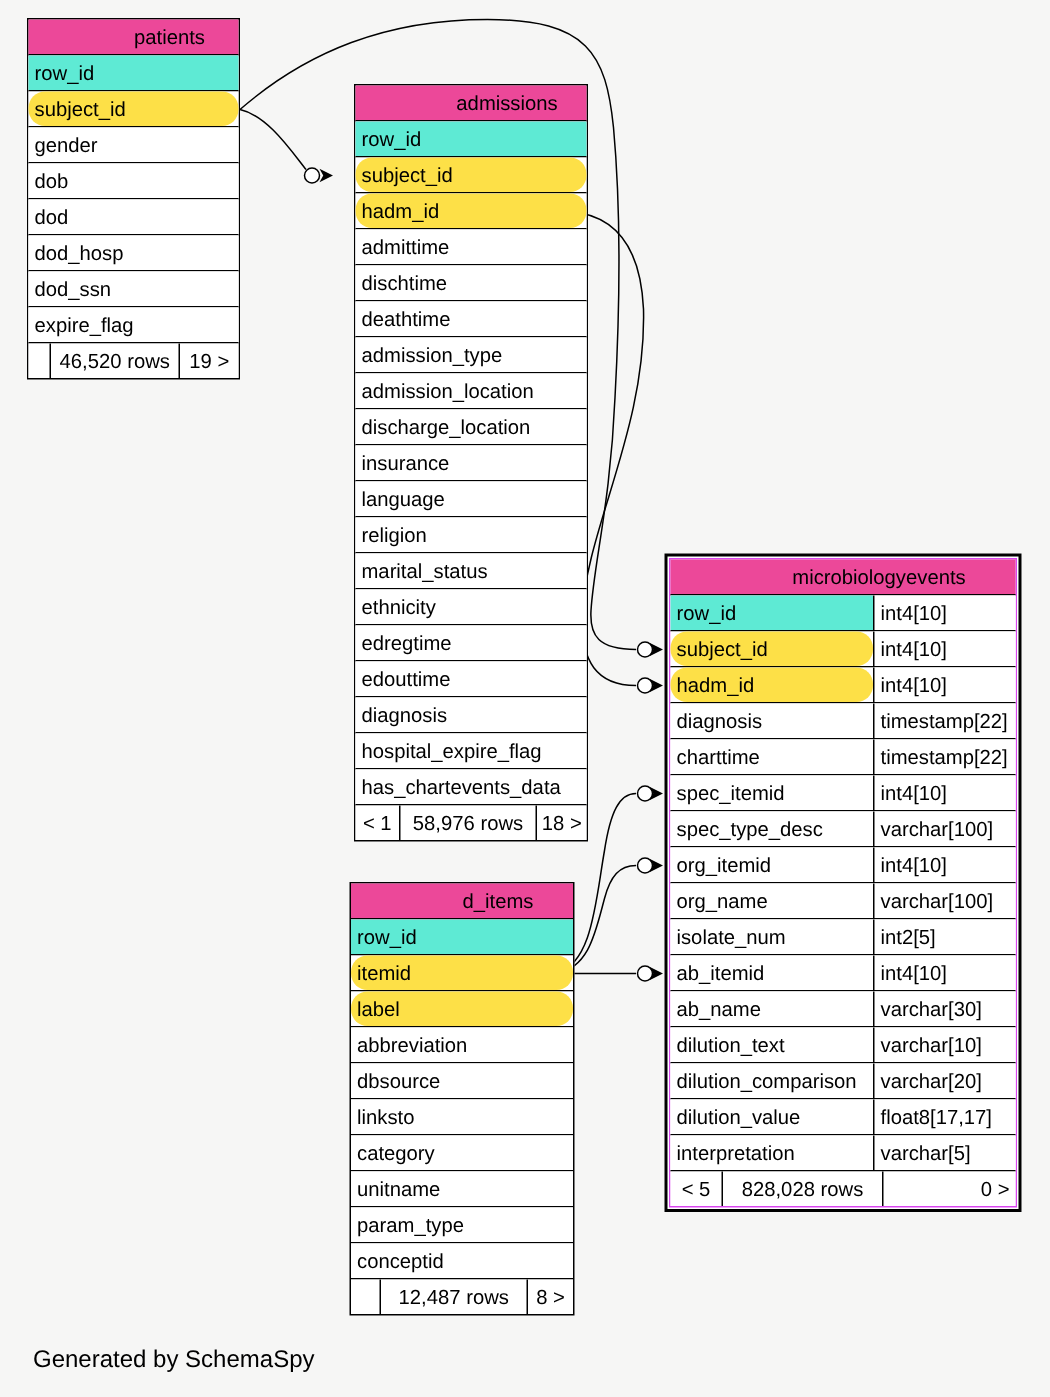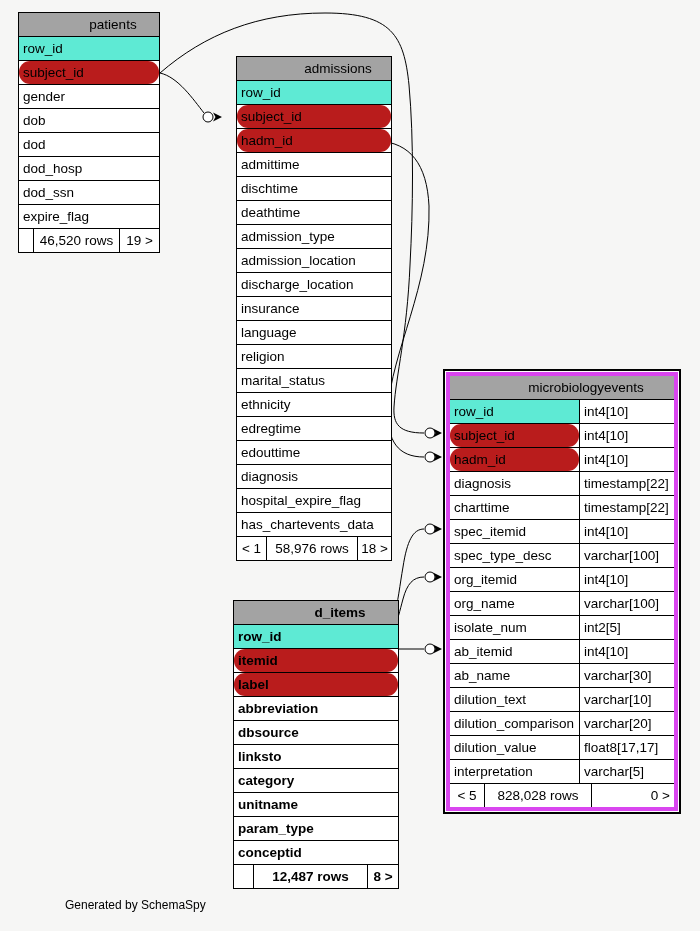--- a/index.html
+++ b/index.html
@@ -15,25 +15,25 @@
   .table {
     position:absolute;
     background:#fff;
     border:1px solid #000;
   }
   .table.focal {
     border:2px solid #000;
     padding:1px;
     background:#fff;
   }
-  .tbl-inner { border:4px solid #d946ef; }
+  .tbl-inner { border:1px solid #d946ef; }
   .tbl-header {
     height:24px;
     display:flex; align-items:center; justify-content:center;
-    background:#a3a3a3;
+    background:#ec4899;
     border-bottom:1px solid #000;
     padding-left:48px;
   }
   .row {
     height:24px;
     display:flex;
     border-bottom:1px solid #000;
     background:#fff;
   }
   .col-name {
@@ -44,34 +44,34 @@
   }
   .col-type {
     width:95px;
     display:flex; align-items:center;
     padding-left:4px;
     border-left:1px solid #000;
     background:#fff;
     white-space:nowrap; overflow:hidden;
   }
   .bg-pk   { background:#5eead4; }
-  .bg-fk   { background:#b91c1c;border-radius:11px; }
+  .bg-fk   { background:#fde047;border-radius:11px; }
   .bg-plain{ background:#ffffff; }
   .tbl-footer {
     height:23px;
     display:flex;
     background:#fff;
   }
   .fc { display:flex; align-items:center; white-space:nowrap; }
   .fc + .fc { border-left:1px solid #000; }
   .f2 { flex:1; justify-content:center; }
 
   #t-patients   { left:18px;  top:12px;  width:142px; }
   #t-admissions { left:236px; top:56px;  width:156px; }
-  #t-ditems     { left:233px; top:600px; width:166px;font-weight:bold; }
+  #t-ditems     { left:233px; top:588px; width:150px; }
   #t-microbio   { left:443px; top:369px; width:238px; }
 
   #t-patients .f1 { width:14px; }
   #t-patients .f3 { width:40px; justify-content:center; }
   #t-admissions .f1 { width:29px; justify-content:center; }
   #t-admissions .f3 { width:34px; justify-content:center; }
   #t-ditems .f1 { width:19px; }
   #t-ditems .f3 { width:31px; justify-content:center; }
   #t-microbio .f1 { width:34px; justify-content:center; }
   #t-microbio .f2 { flex:0 0 107px; justify-content:center; }
@@ -81,22 +81,21 @@
     position:absolute; left:0; top:0;
     width:700px; height:931px;
     pointer-events:none;
   }
   #rel-svg path { fill:none; stroke:#000; stroke-width:1; }
   #rel-svg circle { fill:#ffffff; stroke:#000; stroke-width:1; }
   #rel-svg polygon { fill:#000; stroke:none; }
 
   #credit {
     position:absolute; left:22px; top:898px;
-    font-size:12px;
-    margin-left:43px;
+    font-size:16px;
   }
 </style>
 </head>
 <body>
 
 <svg id="rel-svg" viewBox="0 0 700 931" xmlns="http://www.w3.org/2000/svg">
   <path d="M 160 73 C 178 77 193 99 204 113"></path>
   <path d="M 160 73 C 205 34 258 13 325 13 C 392 13 404 36 409 85 C 414 140 413 210 410 265 C 407 335 396 375 394 407 C 393 424 399 433 424 433"></path>
   <path d="M 379 141 C 410 143 427 164 429 206 C 431 286 391 352 388 410 C 387 441 398 457 424 457"></path>
   <path d="M 371 649 C 395 642 397 601 403 567 C 407 541 413 529 424 529"></path>

